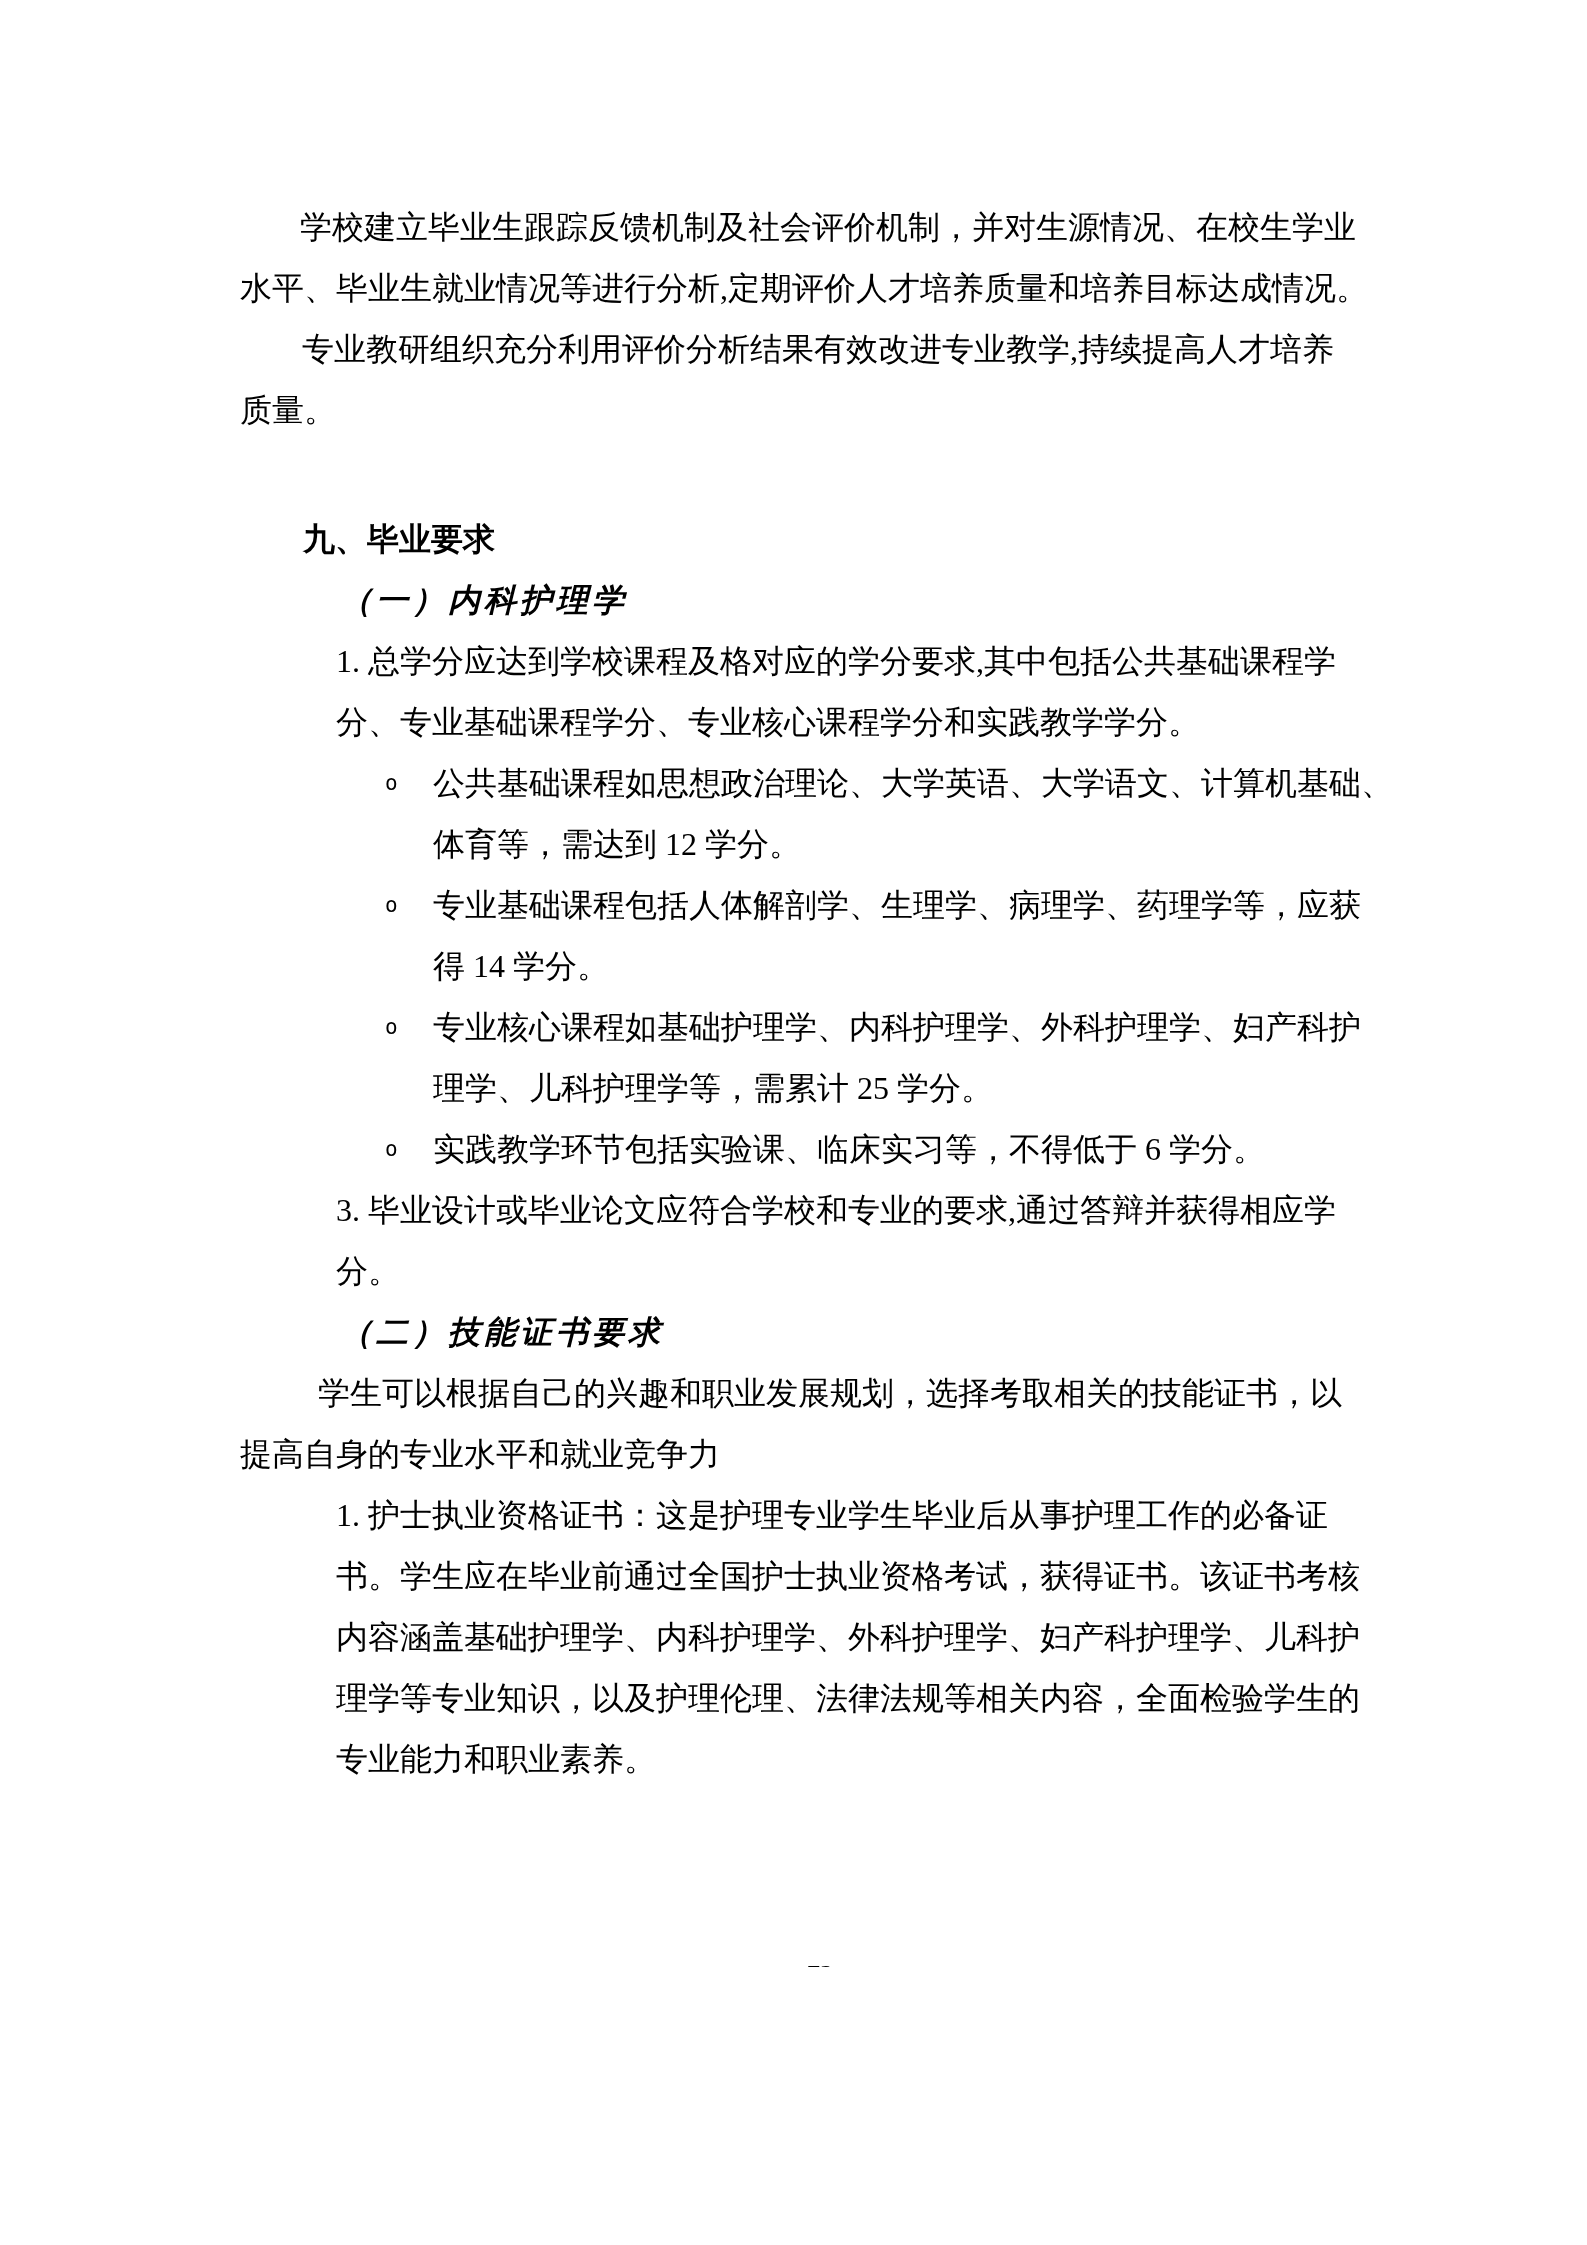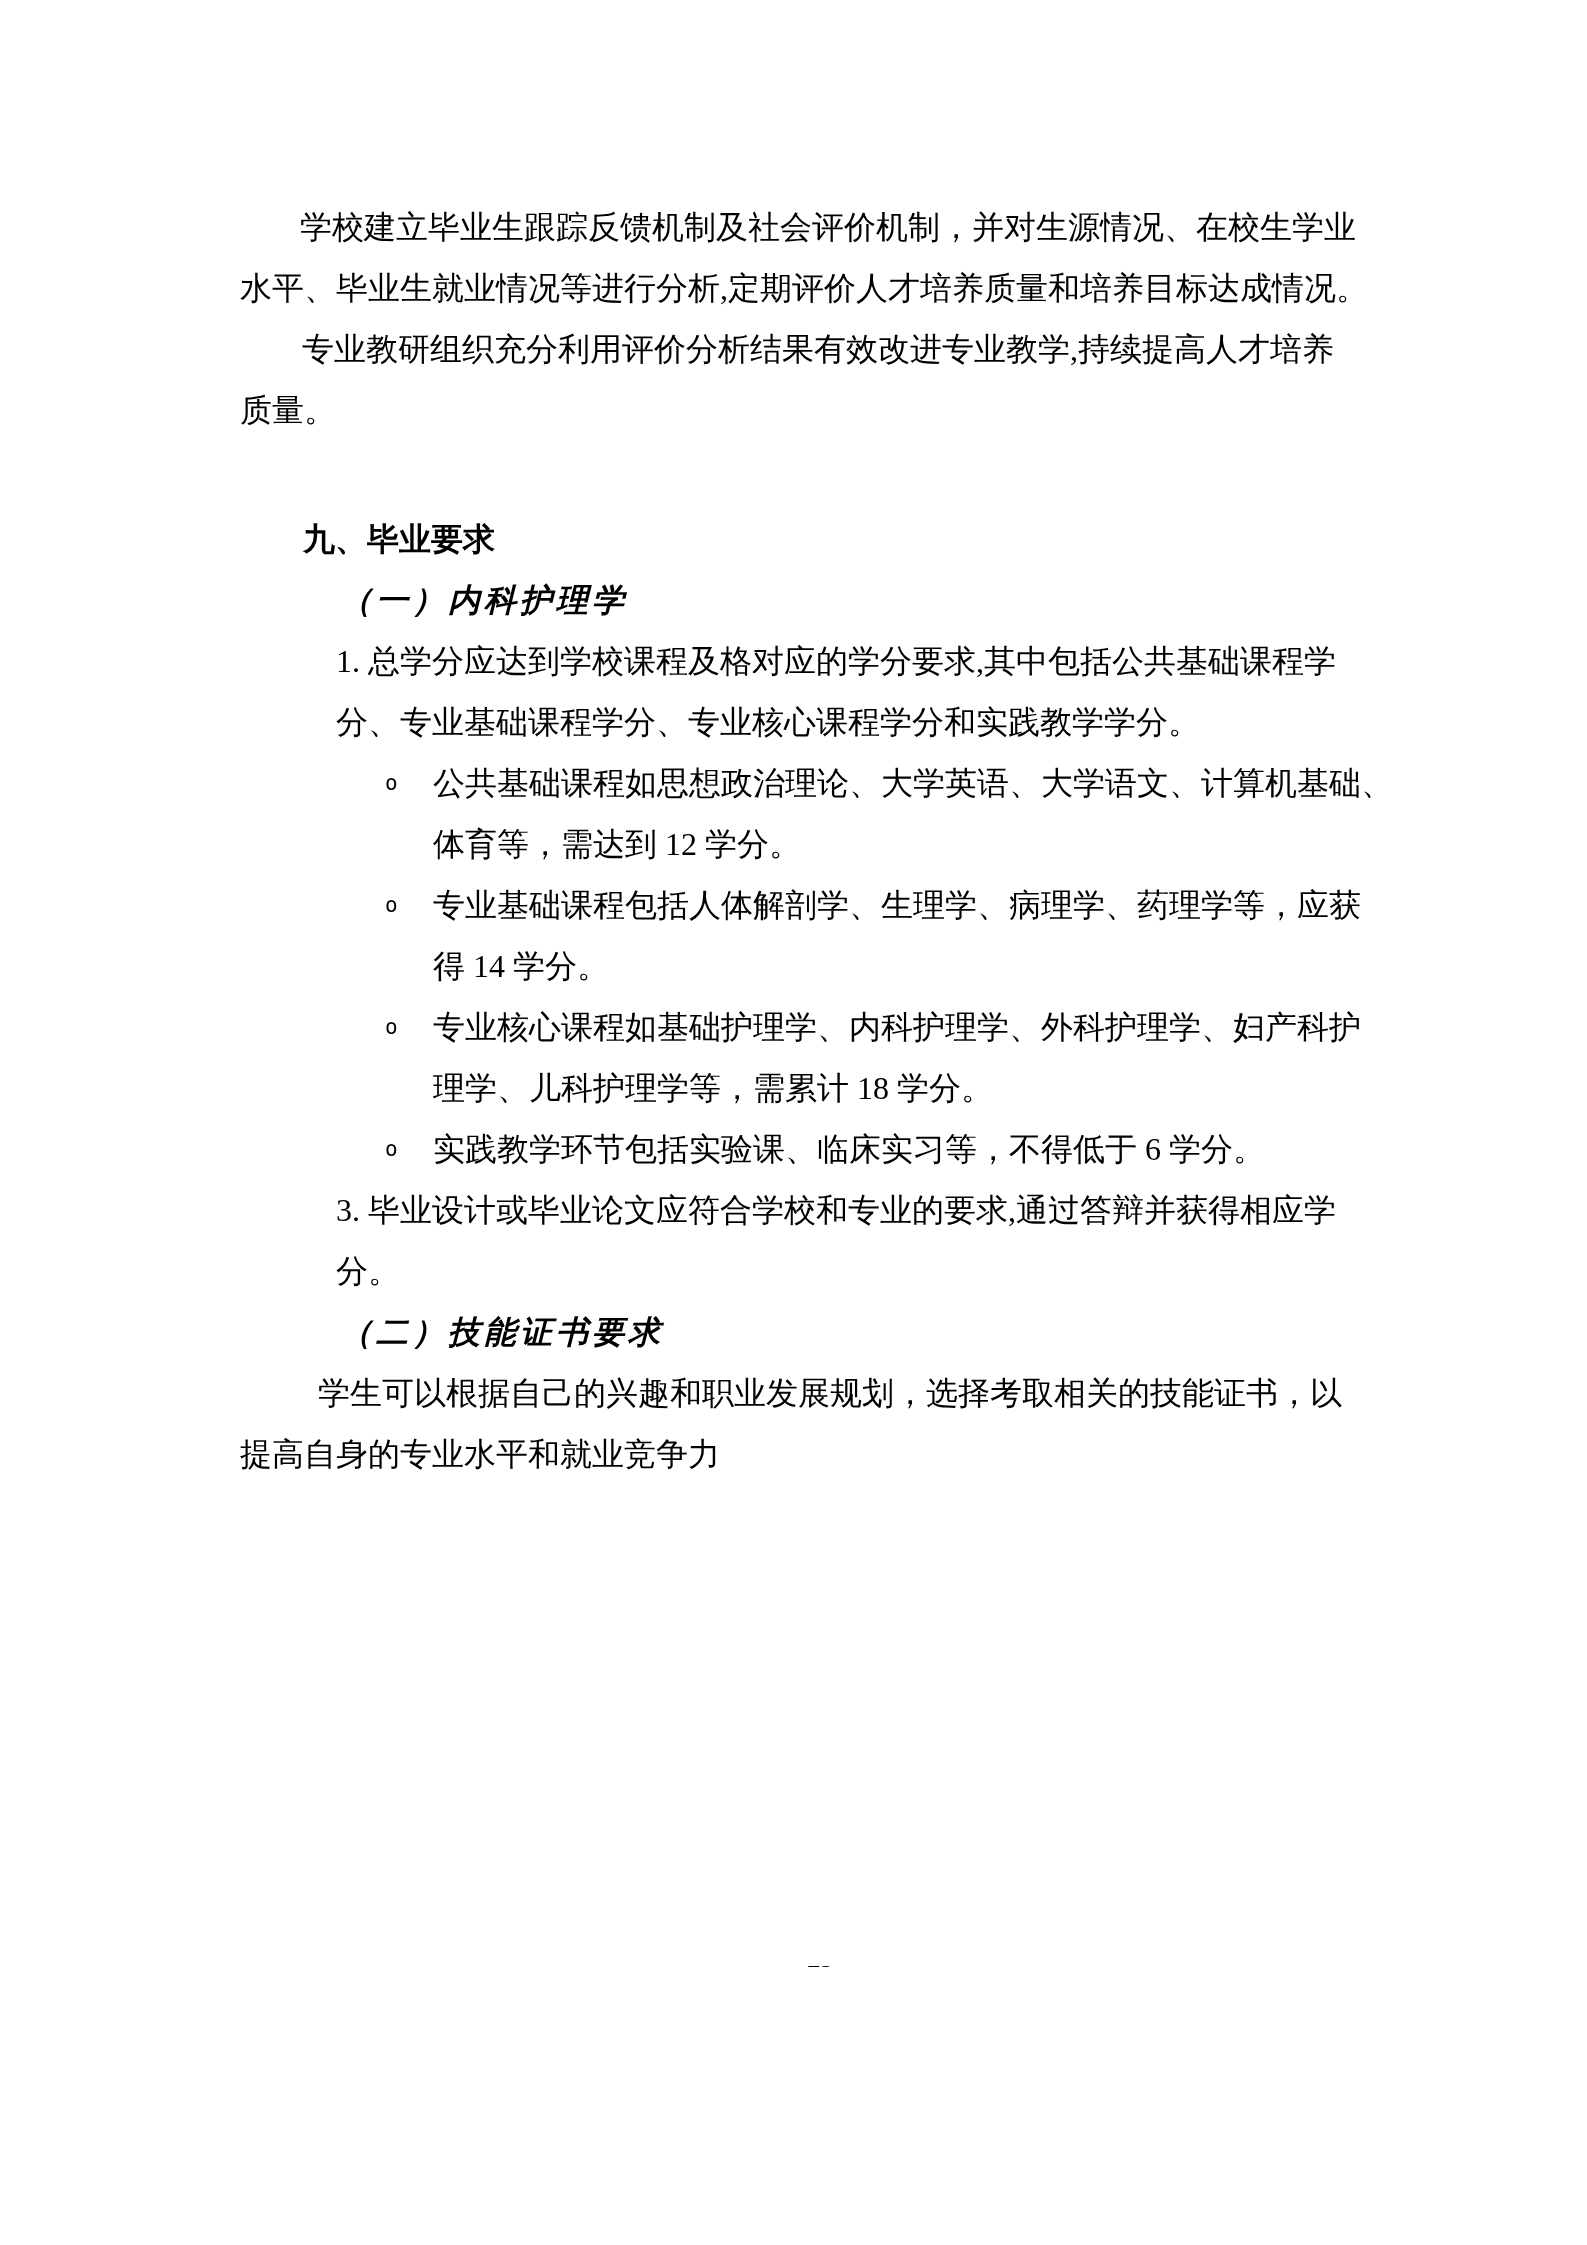--- a/index.html
+++ b/index.html
@@ -105,34 +105,39 @@
 
     <div class="bullet">
       <span class="bullet-marker">o</span>
       <span class="bullet-text">专业基础课程包括人体解剖学、生理学、病理学、药理学等，应获
 得 14 学分。</span>
     </div>
 
     <div class="bullet">
       <span class="bullet-marker">o</span>
       <span class="bullet-text">专业核心课程如基础护理学、内科护理学、外科护理学、妇产科护
-理学、儿科护理学等，需累计 18 学分。</span>
+理学、儿科护理学等，需累计 25 学分。</span>
     </div>
 
     <div class="bullet">
       <span class="bullet-marker">o</span>
       <span class="bullet-text">实践教学环节包括实验课、临床实习等，不得低于 6 学分。</span>
     </div>
 
 
     <div class="num-item">3. 毕业设计或毕业论文应符合学校和专业的要求,通过答辩并获得相应学
 分。</div>
 
     <div class="h-sub">（二）技能证书要求</div>
 
     <div class="para indent-c">学生可以根据自己的兴趣和职业发展规划，选择考取相关的技能证书，以
 提高自身的专业水平和就业竞争力</div>
 
+    <div class="num-item">1. 护士执业资格证书：这是护理专业学生毕业后从事护理工作的必备证
+书。学生应在毕业前通过全国护士执业资格考试，获得证书。该证书考核
+内容涵盖基础护理学、内科护理学、外科护理学、妇产科护理学、儿科护
+理学等专业知识，以及护理伦理、法律法规等相关内容，全面检验学生的
+专业能力和职业素养。</div>
 
   </div>
 
   <div class="page-number">72</div>
 </div>
 
 </body></html>

